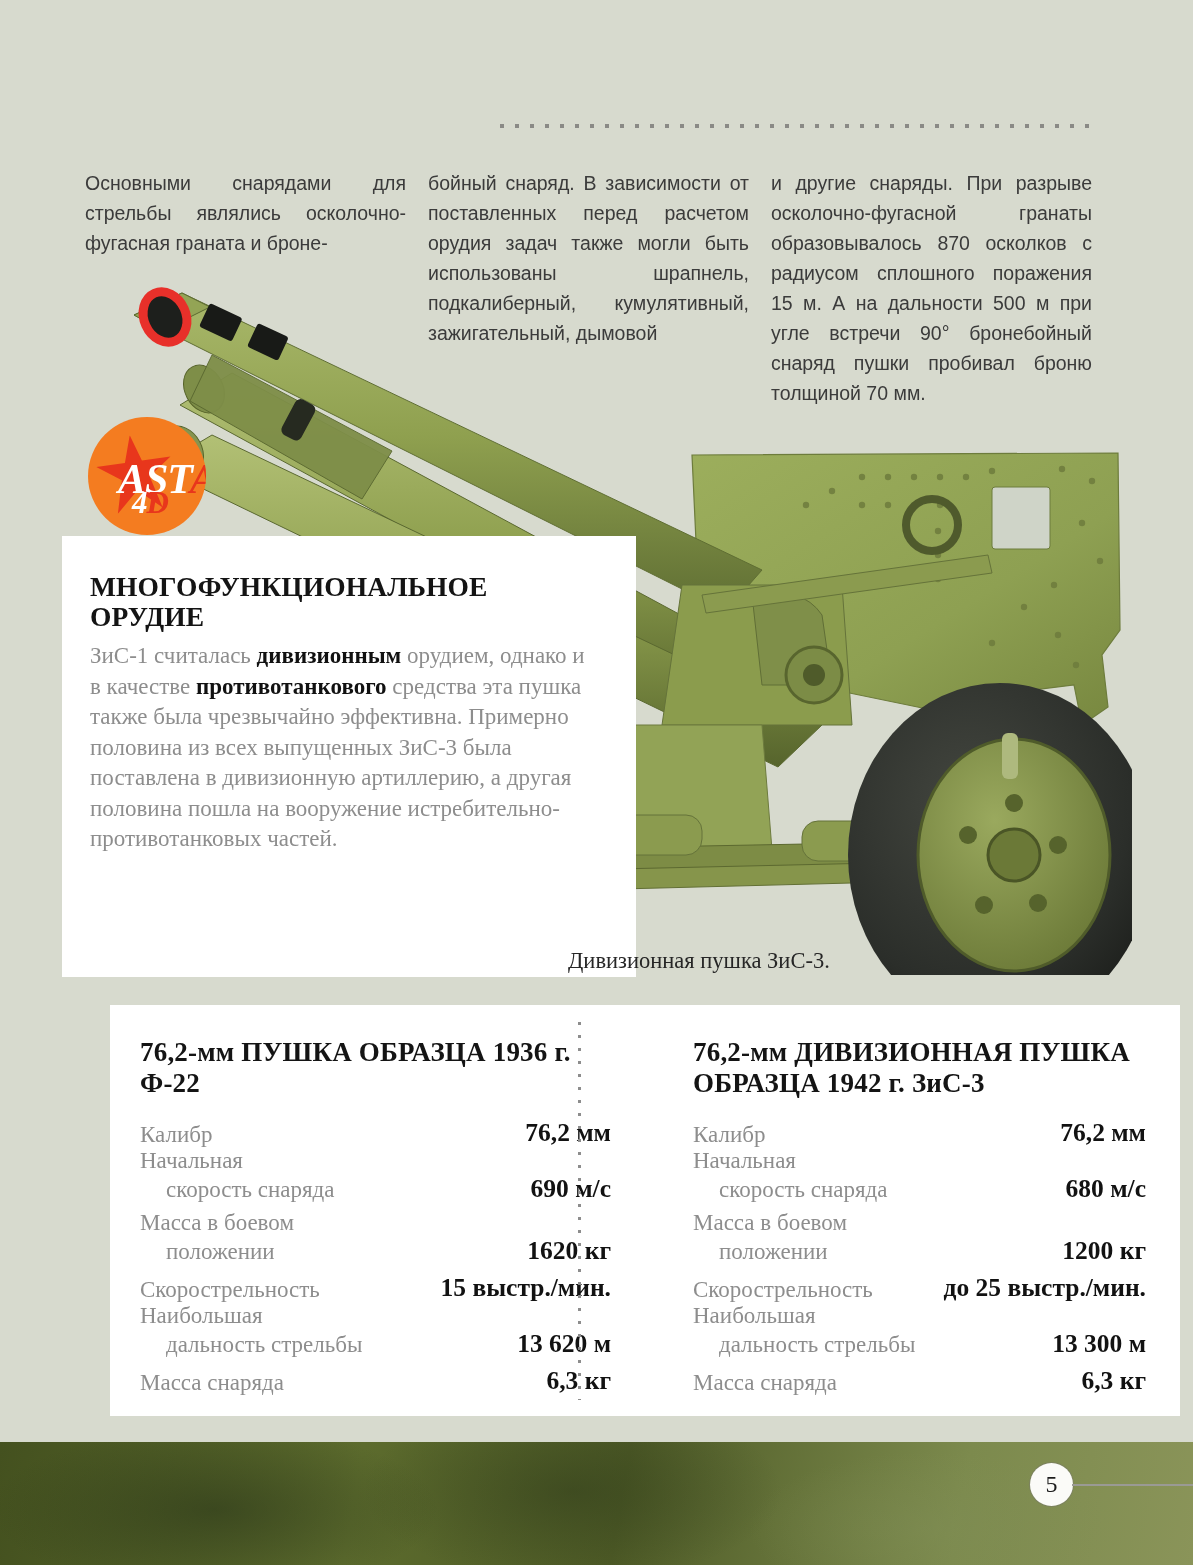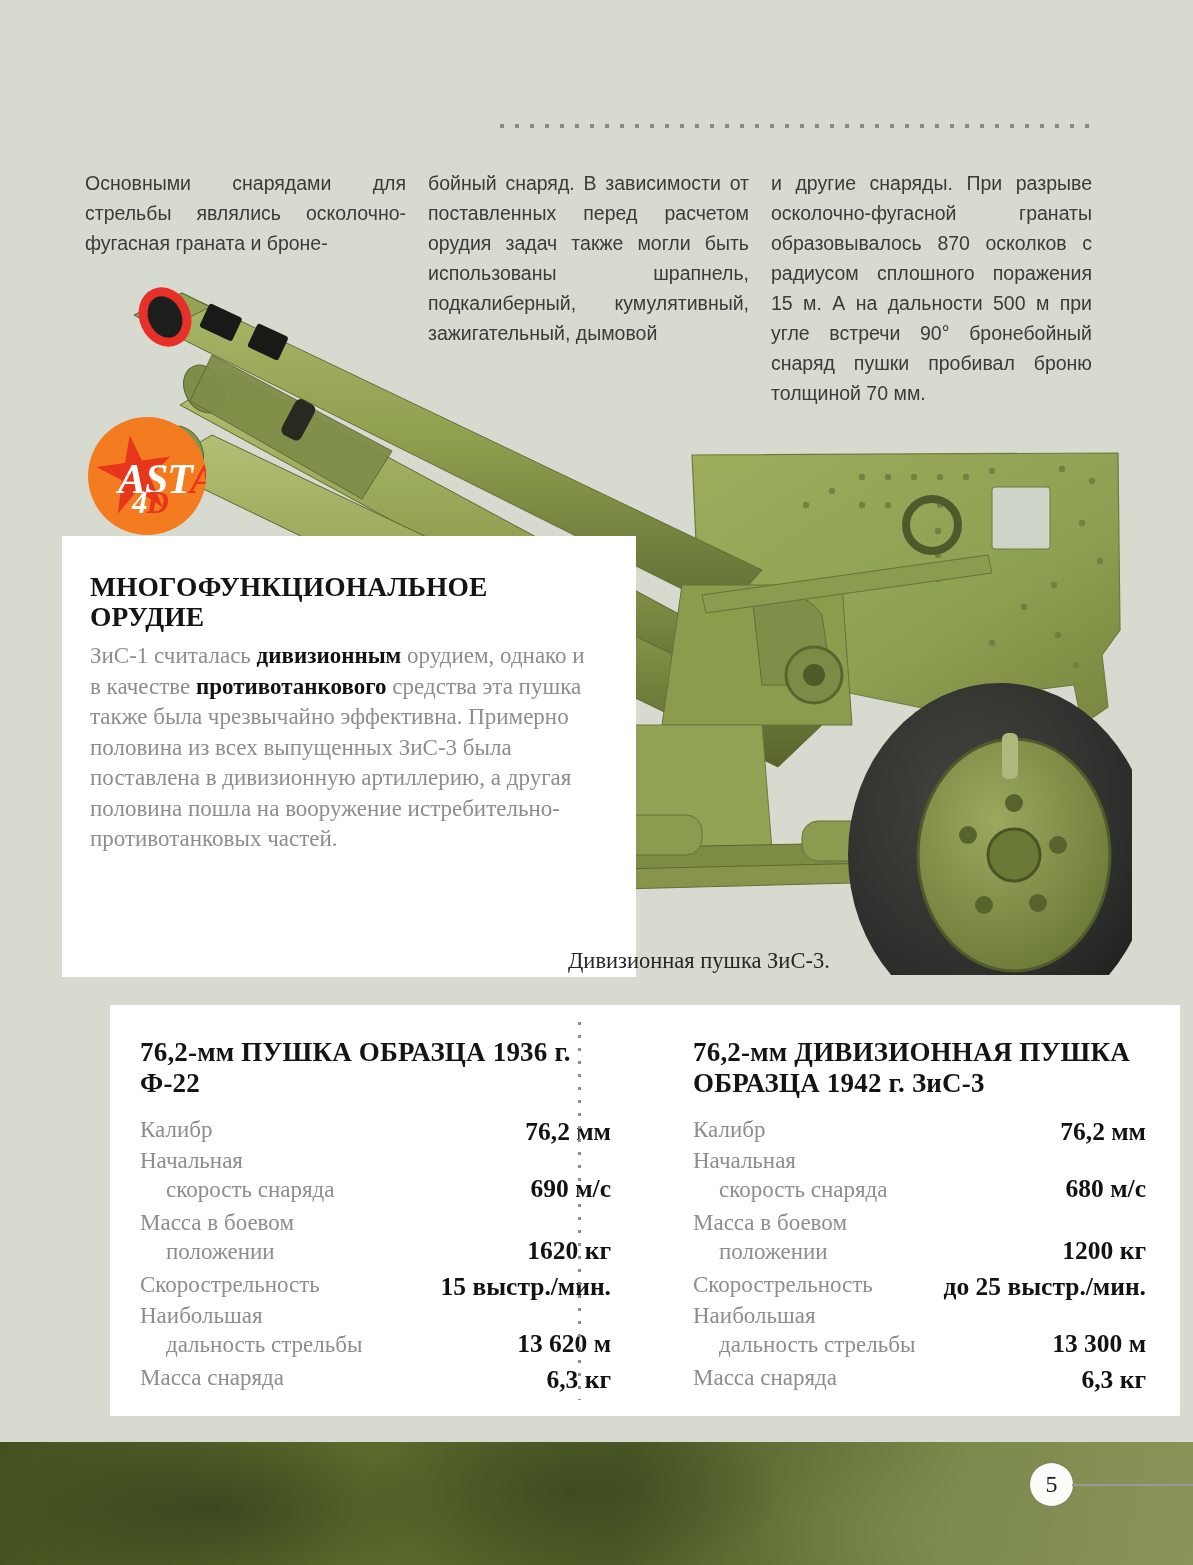--- a/index.html
+++ b/index.html
@@ -96,21 +96,21 @@
   #spec-divider {
     position: absolute; left: 578px; top: 1022px; width: 3px; height: 378px;
     background-image: repeating-linear-gradient(to bottom, #8d8d8d 0 3px, transparent 3px 13px);
   }
   .spec-title {
     font-family: "Liberation Serif", serif; font-weight: bold;
     font-size: 27px; line-height: 31px; color: #141414; letter-spacing: 0.2px;
     min-height: 62px;
   }
   .spec-rows { margin-top: 18px; }
-  .srow { display: flex; align-items: flex-start; justify-content: space-between; min-height: 31px; }
+  .srow { display: flex; align-items: flex-end; justify-content: space-between; min-height: 31px; }
   .srow .lbl {
     font-family: "Liberation Serif", serif; font-size: 23px; color: #8d8d8d; white-space: pre;
   }
   .srow .val {
     font-family: "Liberation Serif", serif; font-weight: bold; font-size: 25.5px; color: #121212;
     white-space: nowrap;
   }
   .srow.two-line { display: block; min-height: 62px; }
   .srow.two-line .lbl { display: block; }
   .srow.two-line .line2 { display: flex; align-items: baseline; justify-content: space-between; }

